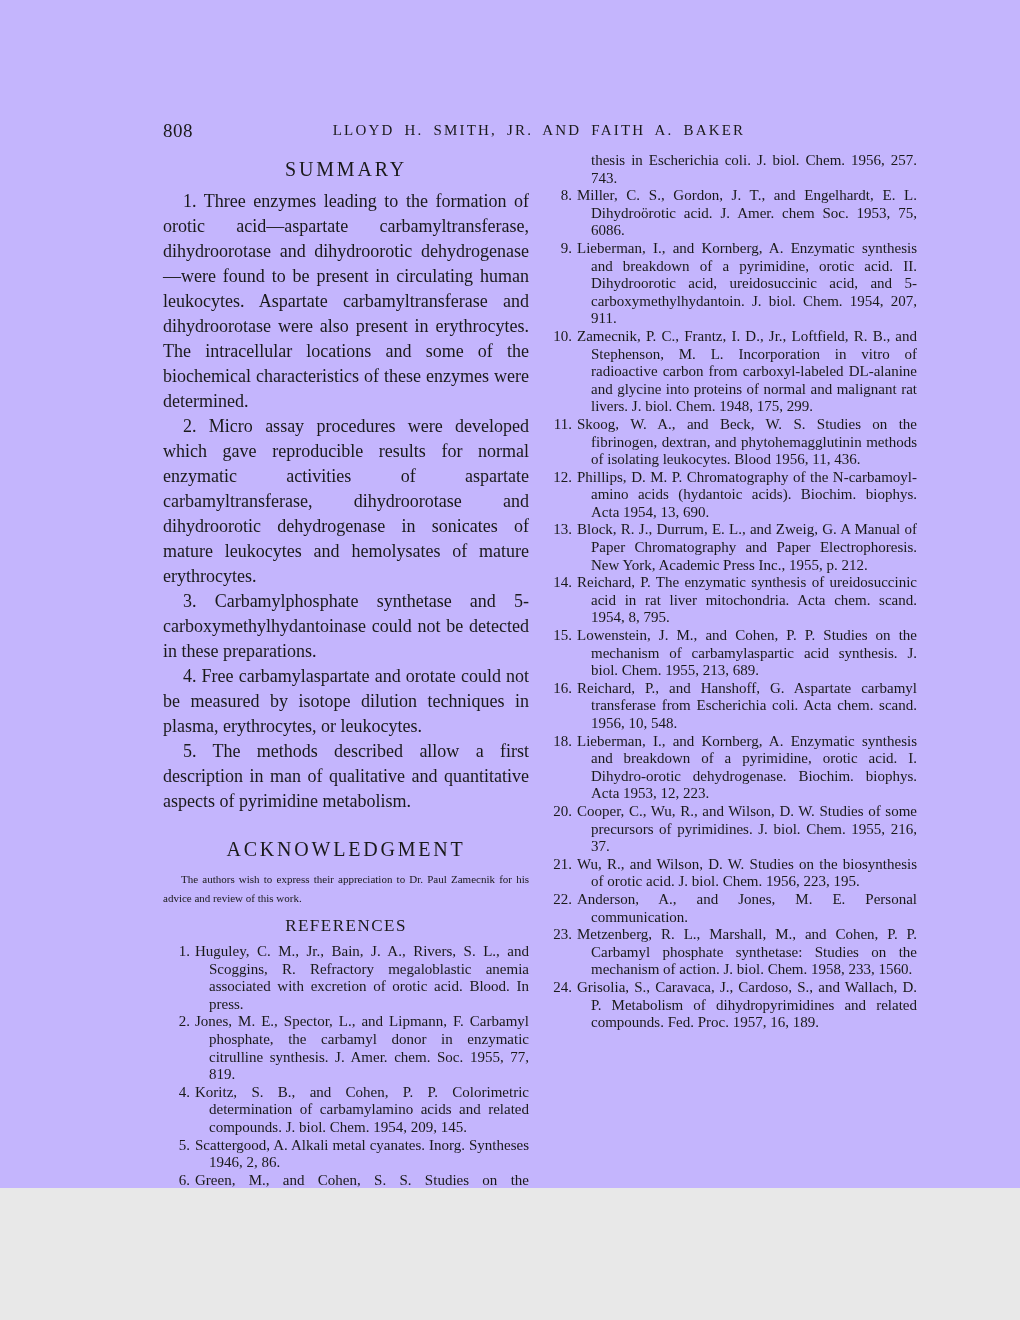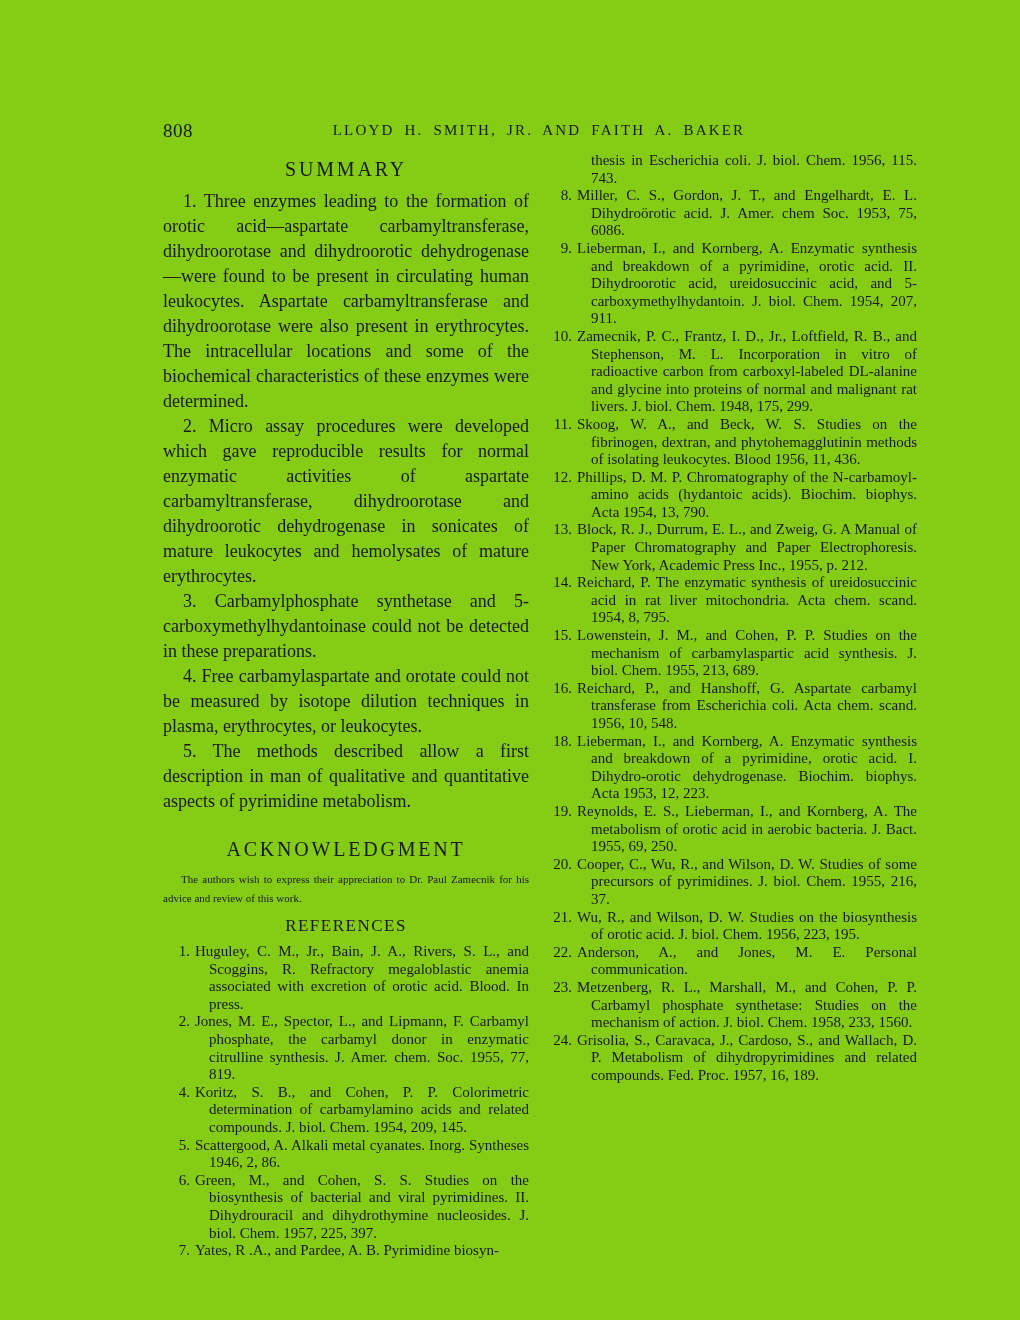--- a/index.html
+++ b/index.html
@@ -1,21 +1,21 @@
 <!DOCTYPE html>
 <html><head>
 <meta charset="utf-8">
 <style>
   html, body { margin: 0; padding: 0; background: #e8e8e8; }
   .page {
     position: relative;
     width: 1020px;
-    height: 1320px;
+    height: 1188px;
     margin: 0 auto;
-    background: #84cc16;
+    background: #c4b5fd;
     color: #1a1a1a;
     font-family: "Liberation Serif", serif;
     overflow: hidden;
   }
   .page-header {
     position: absolute;
     top: 120px;
     left: 163px;
     width: 752px;
     height: 22px;
@@ -130,45 +130,44 @@
 
         <div class="ref"><span class="ref-num">5.</span><span class="ref-text">Scattergood, A. Alkali metal cyanates. Inorg. Syntheses 1946, 2, 86.</span></div>
 
         <div class="ref"><span class="ref-num">6.</span><span class="ref-text">Green, M., and Cohen, S. S. Studies on the biosynthesis of bacterial and viral pyrimidines. II. Dihydrouracil and dihydrothymine nucleosides. J. biol. Chem. 1957, 225, 397.</span></div>
 
         <div class="ref"><span class="ref-num">7.</span><span class="ref-text">Yates, R .A., and Pardee, A. B. Pyrimidine biosyn-</span></div>
       </div>
   </div>
 
   <div class="col col-right">
-    <p class="ref-cont">thesis in Escherichia coli. J. biol. Chem. 1956, 115. 743.</p>
+    <p class="ref-cont">thesis in Escherichia coli. J. biol. Chem. 1956, 257. 743.</p>
     <div class="ref-list">
 
         <div class="ref"><span class="ref-num">8.</span><span class="ref-text">Miller, C. S., Gordon, J. T., and Engelhardt, E. L. Dihydroörotic acid. J. Amer. chem Soc. 1953, 75, 6086.</span></div>
 
         <div class="ref"><span class="ref-num">9.</span><span class="ref-text">Lieberman, I., and Kornberg, A. Enzymatic synthesis and breakdown of a pyrimidine, orotic acid. II. Dihydroorotic acid, ureidosuccinic acid, and 5-carboxymethylhydantoin. J. biol. Chem. 1954, 207, 911.</span></div>
 
         <div class="ref"><span class="ref-num">10.</span><span class="ref-text">Zamecnik, P. C., Frantz, I. D., Jr., Loftfield, R. B., and Stephenson, M. L. Incorporation in vitro of radioactive carbon from carboxyl-labeled DL-alanine and glycine into proteins of normal and malignant rat livers. J. biol. Chem. 1948, 175, 299.</span></div>
 
         <div class="ref"><span class="ref-num">11.</span><span class="ref-text">Skoog, W. A., and Beck, W. S. Studies on the fibrinogen, dextran, and phytohemagglutinin methods of isolating leukocytes. Blood 1956, 11, 436.</span></div>
 
-        <div class="ref"><span class="ref-num">12.</span><span class="ref-text">Phillips, D. M. P. Chromatography of the N-carbamoyl-amino acids (hydantoic acids). Biochim. biophys. Acta 1954, 13, 790.</span></div>
+        <div class="ref"><span class="ref-num">12.</span><span class="ref-text">Phillips, D. M. P. Chromatography of the N-carbamoyl-amino acids (hydantoic acids). Biochim. biophys. Acta 1954, 13, 690.</span></div>
 
         <div class="ref"><span class="ref-num">13.</span><span class="ref-text">Block, R. J., Durrum, E. L., and Zweig, G. A Manual of Paper Chromatography and Paper Electrophoresis. New York, Academic Press Inc., 1955, p. 212.</span></div>
 
         <div class="ref"><span class="ref-num">14.</span><span class="ref-text">Reichard, P. The enzymatic synthesis of ureidosuccinic acid in rat liver mitochondria. Acta chem. scand. 1954, 8, 795.</span></div>
 
         <div class="ref"><span class="ref-num">15.</span><span class="ref-text">Lowenstein, J. M., and Cohen, P. P. Studies on the mechanism of carbamylaspartic acid synthesis. J. biol. Chem. 1955, 213, 689.</span></div>
 
         <div class="ref"><span class="ref-num">16.</span><span class="ref-text">Reichard, P., and Hanshoff, G. Aspartate carbamyl transferase from Escherichia coli. Acta chem. scand. 1956, 10, 548.</span></div>
 
 
         <div class="ref"><span class="ref-num">18.</span><span class="ref-text">Lieberman, I., and Kornberg, A. Enzymatic synthesis and breakdown of a pyrimidine, orotic acid. I. Dihydro-orotic dehydrogenase. Biochim. biophys. Acta 1953, 12, 223.</span></div>
 
-        <div class="ref"><span class="ref-num">19.</span><span class="ref-text">Reynolds, E. S., Lieberman, I., and Kornberg, A. The metabolism of orotic acid in aerobic bacteria. J. Bact. 1955, 69, 250.</span></div>
 
         <div class="ref"><span class="ref-num">20.</span><span class="ref-text">Cooper, C., Wu, R., and Wilson, D. W. Studies of some precursors of pyrimidines. J. biol. Chem. 1955, 216, 37.</span></div>
 
         <div class="ref"><span class="ref-num">21.</span><span class="ref-text">Wu, R., and Wilson, D. W. Studies on the biosynthesis of orotic acid. J. biol. Chem. 1956, 223, 195.</span></div>
 
         <div class="ref"><span class="ref-num">22.</span><span class="ref-text">Anderson, A., and Jones, M. E. Personal communication.</span></div>
 
         <div class="ref"><span class="ref-num">23.</span><span class="ref-text">Metzenberg, R. L., Marshall, M., and Cohen, P. P. Carbamyl phosphate synthetase: Studies on the mechanism of action. J. biol. Chem. 1958, 233, 1560.</span></div>
 
         <div class="ref"><span class="ref-num">24.</span><span class="ref-text">Grisolia, S., Caravaca, J., Cardoso, S., and Wallach, D. P. Metabolism of dihydropyrimidines and related compounds. Fed. Proc. 1957, 16, 189.</span></div>

